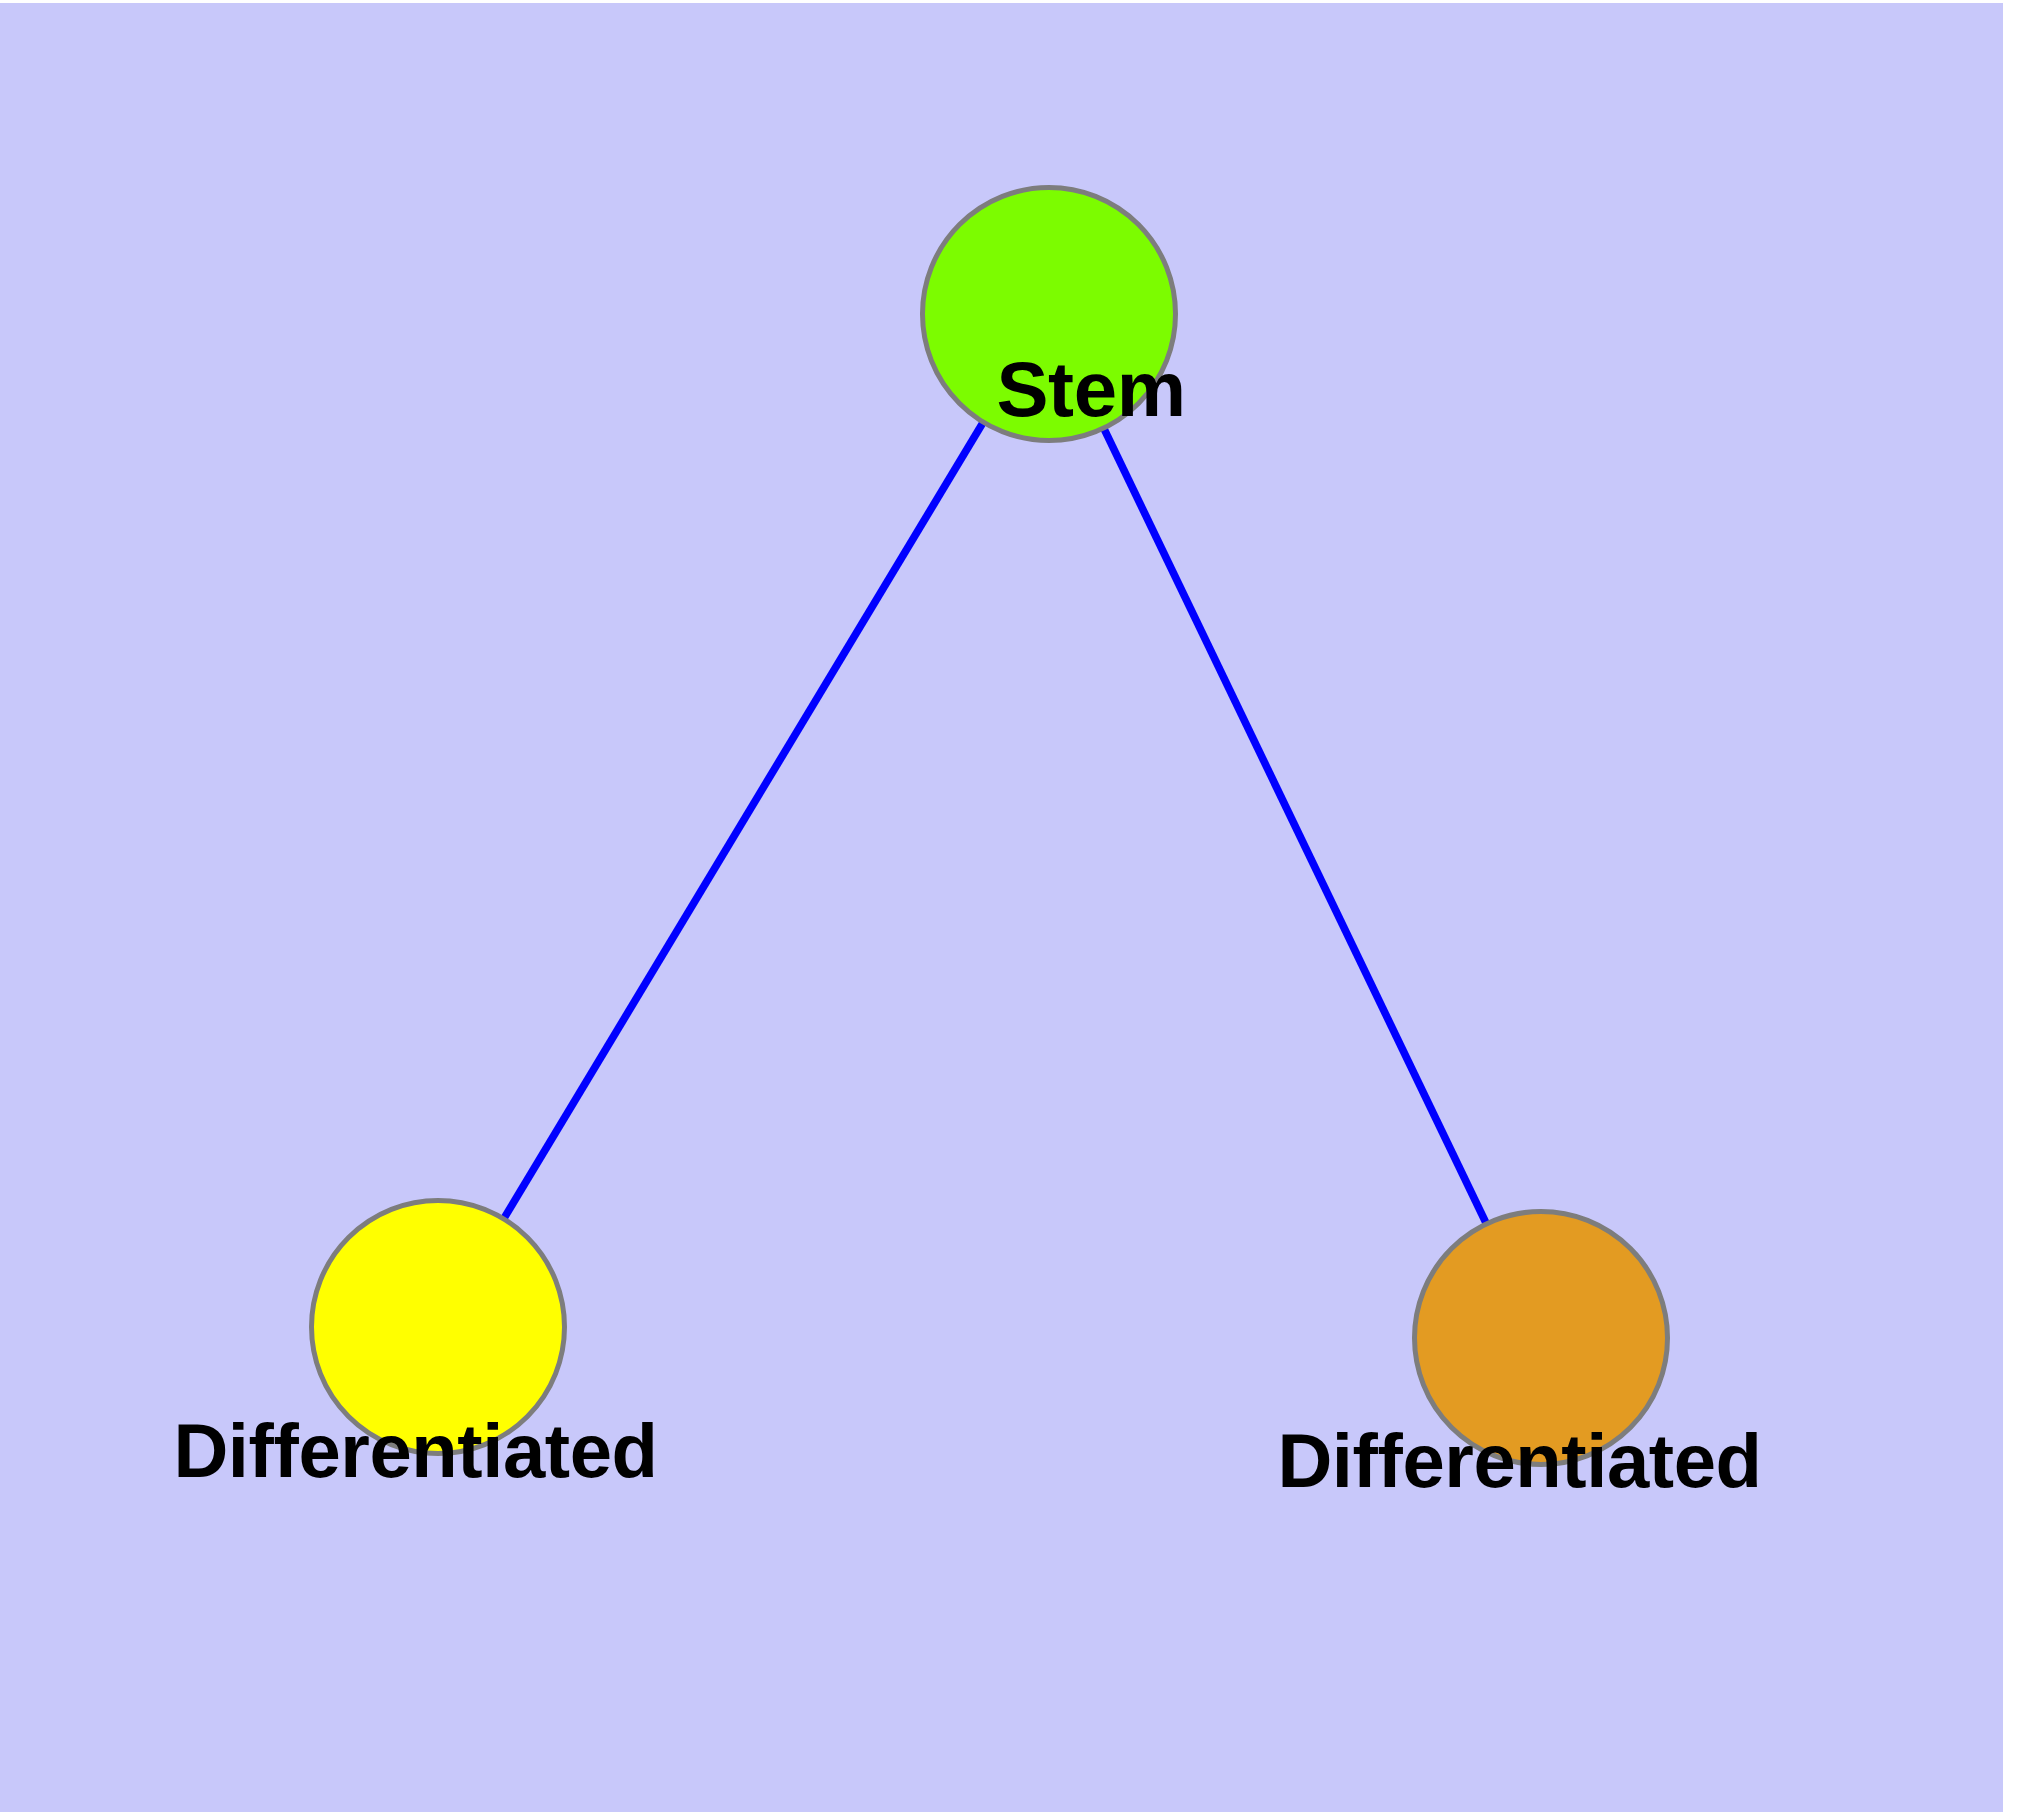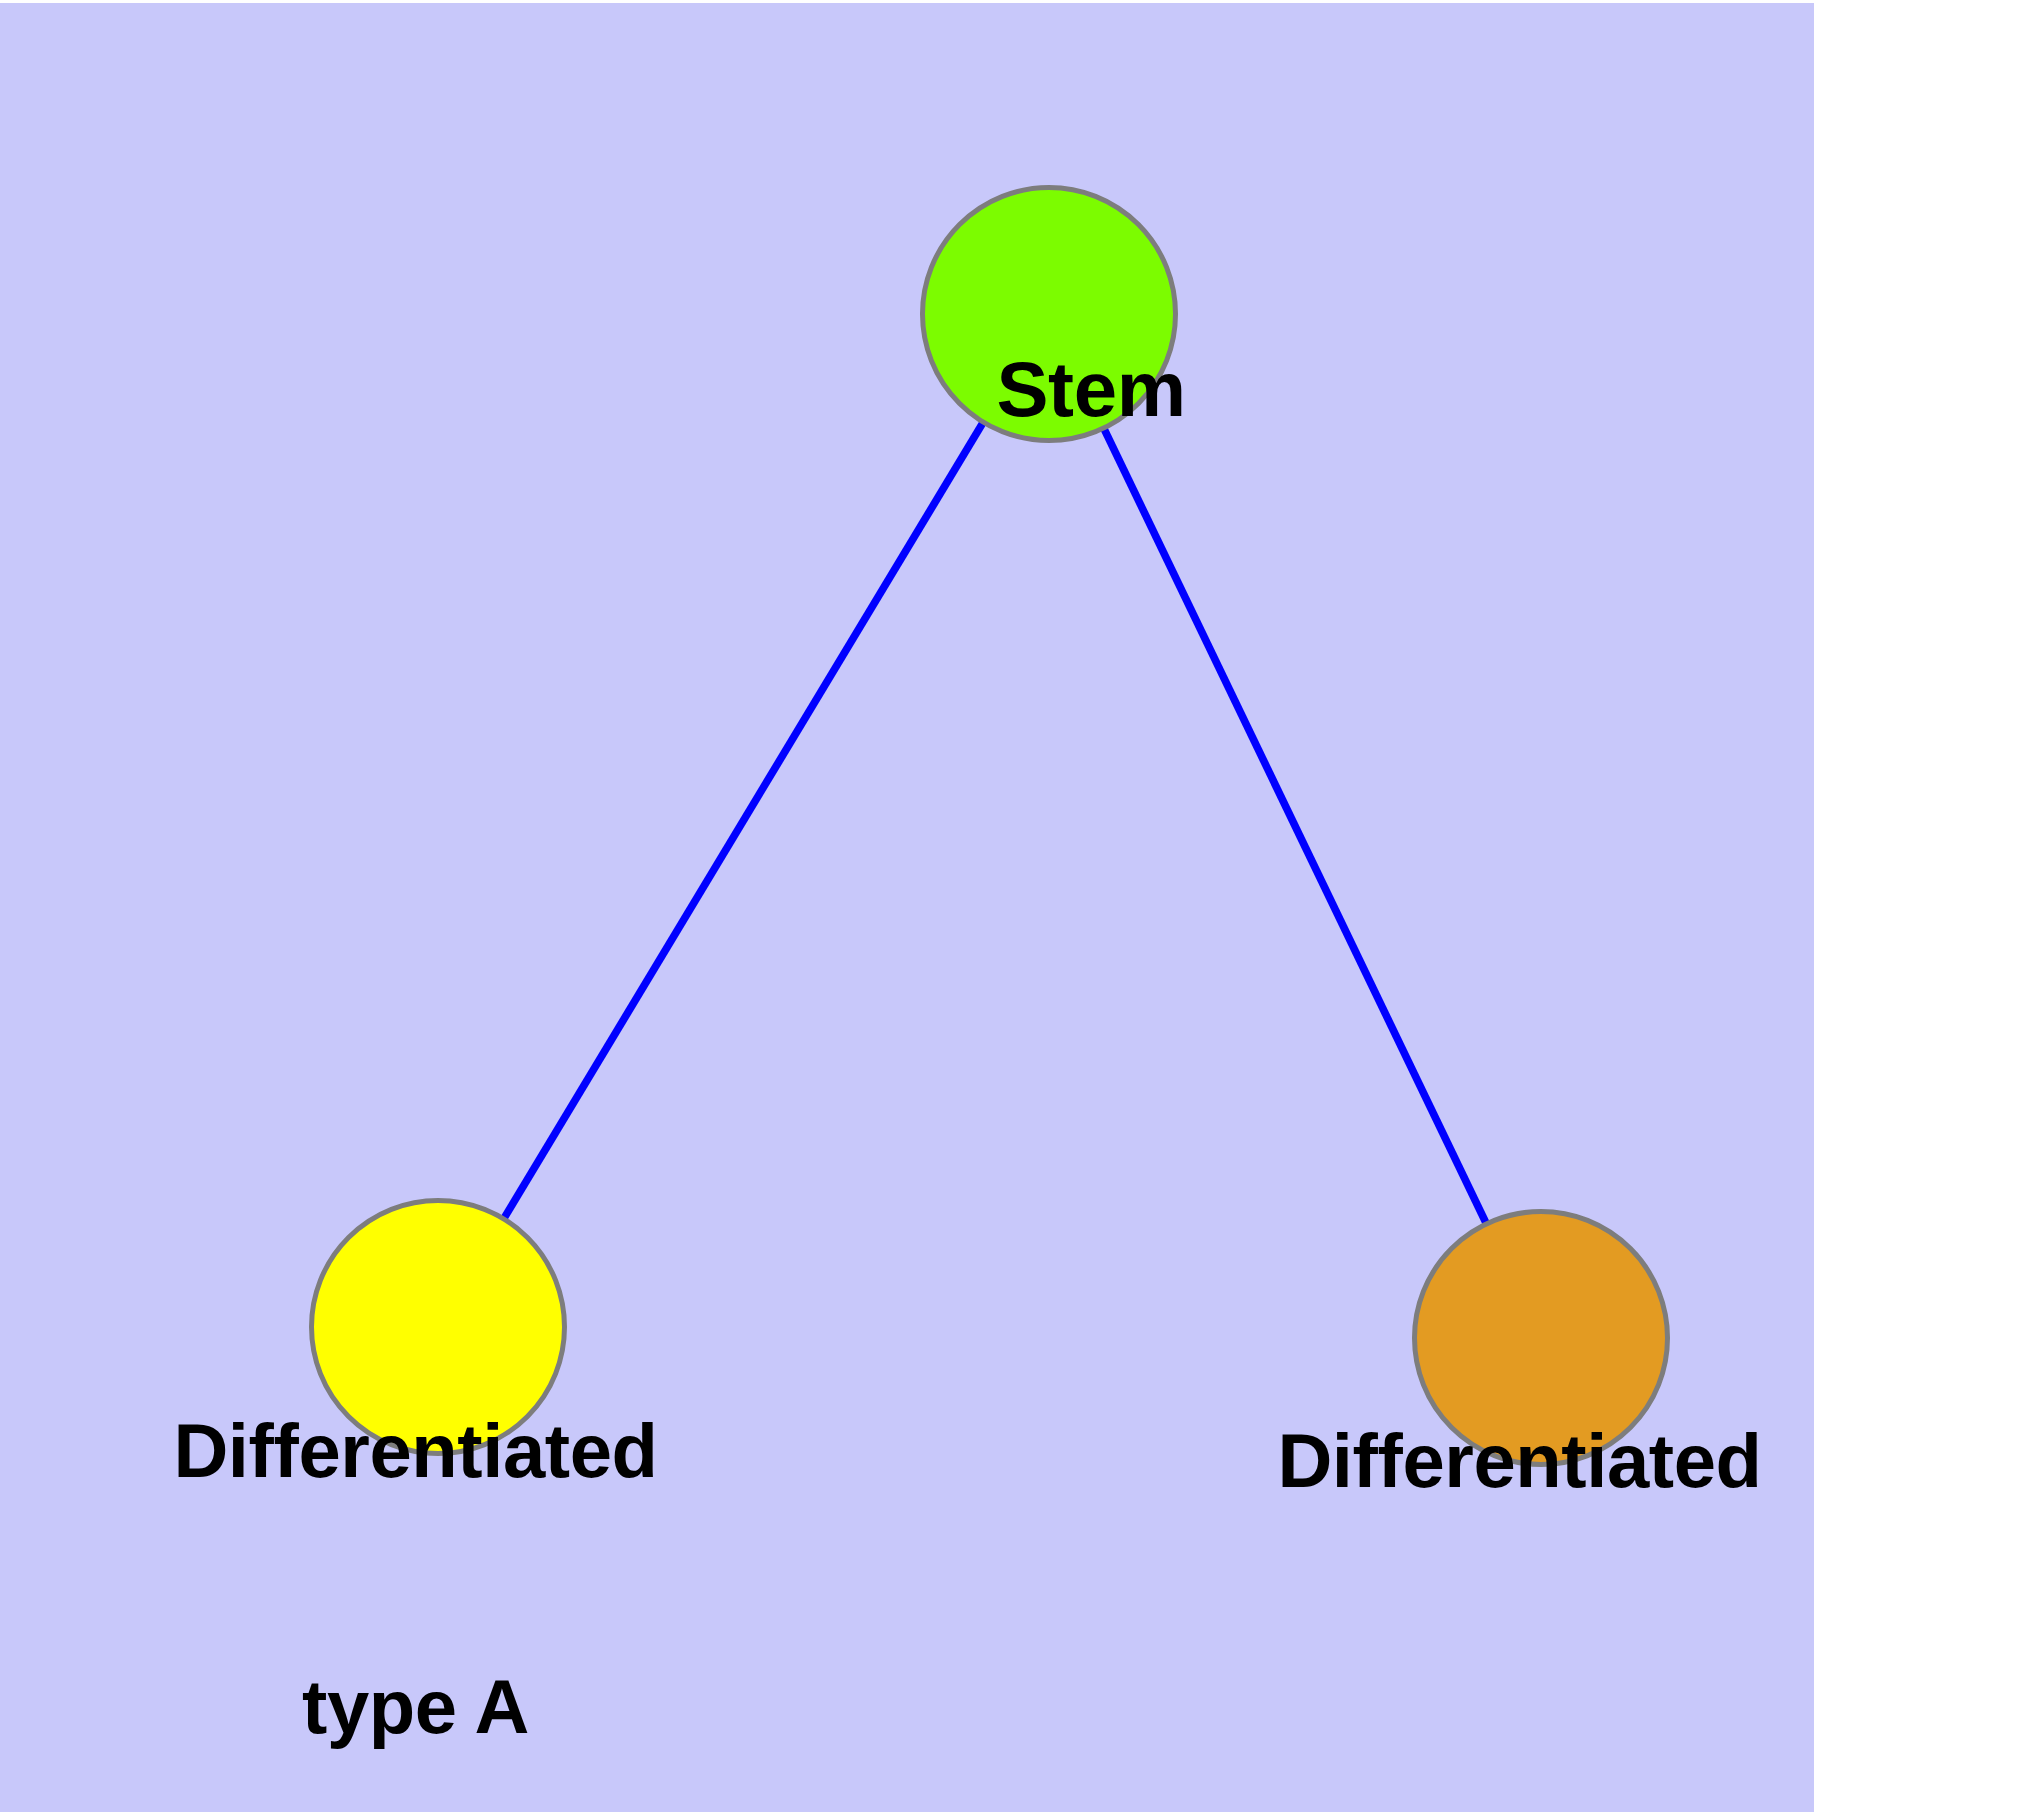--- a/index.html
+++ b/index.html
@@ -72,21 +72,21 @@
   #label-diffB {
     font-size: 76px;
     left: 1265px;
     top: 1248px;
     width: 509px;
   }
 </style>
 </head>
 <body>
 
-<div id="stage" style="width: 1814px; height: 1812px; background: rgb(200, 200, 250);">
+<div id="stage" style="width: 2003px; height: 1812px; background: rgb(200, 200, 250);">
 
   <div id="top-strip" style="width: 2021px; background: rgb(255, 255, 255);"></div>
 
   <svg id="edge-layer" viewBox="0 0 2384 2138" xmlns="http://www.w3.org/2000/svg">
     <line x1="1237" y1="370" x2="517" y2="1566" stroke="#0000ff" stroke-width="9" stroke-linecap="butt"></line>
     <line x1="1237" y1="370" x2="1818" y2="1578" stroke="#0000ff" stroke-width="9" stroke-linecap="butt"></line>
   </svg>
 
   <div id="node-layer">
     <div class="node" id="node-stem" style="left: 920px; top: 185px; width: 258px; height: 258px; background: rgb(124, 252, 0); border-color: rgb(125, 125, 125);"></div>
@@ -95,21 +95,20 @@
 
     <div class="node" id="node-diff-b" style="left: 1412px; top: 1209px; width: 258px; height: 258px; background: rgb(227, 155, 34); border-color: rgb(125, 125, 125);"></div>
   </div>
 
   <div class="node-label" id="label-stem">
     <span>Stem</span>
   </div>
 
   <div class="node-label" id="label-diffA">
     <div>Differentiated</div>
-    <div>type A</div>
   </div>
 
   <div class="node-label" id="label-diffB">
     <div>Differentiated</div>
   </div>
 
 </div>
 
 
 </body></html>

